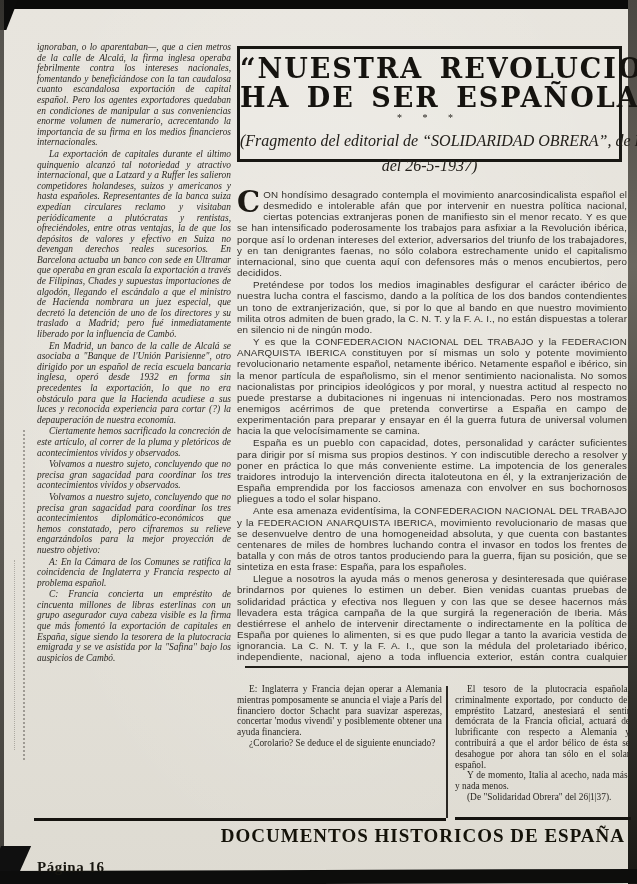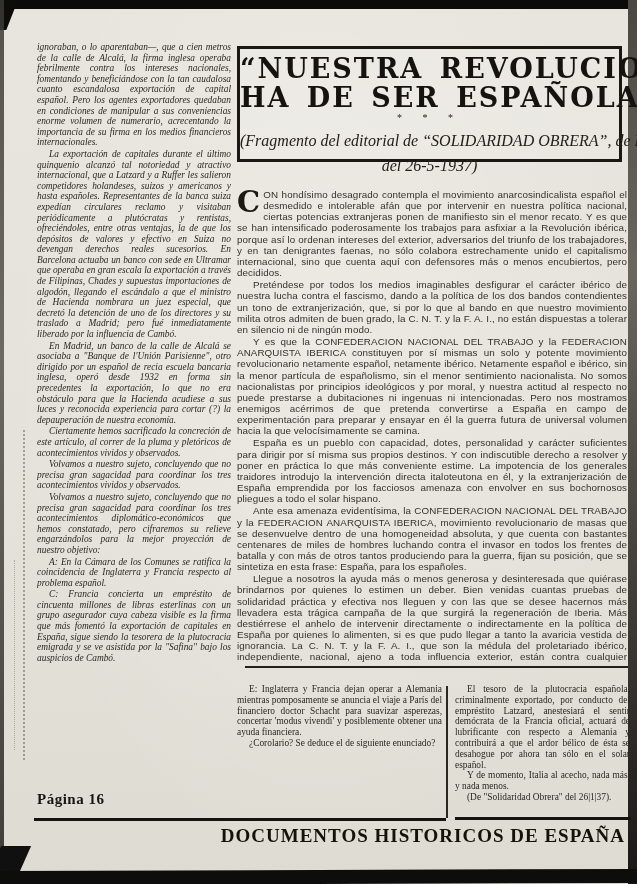--- a/index.html
+++ b/index.html
@@ -76,21 +76,21 @@
   .bcol p{margin:0;text-indent:12px;}
   .bcol-left{left:237px;width:205px;}
   .bcol-right{left:455px;width:175px;}
   .vdivider{position:absolute;left:446px;top:686px;width:2px;height:132px;background:#2a2723;}
   .source-note{margin-top:3px;}
 
   
   .footer-rule-l{position:absolute;left:34px;top:818px;width:412px;height:3px;background:#15130f;}
   .footer-rule-r{position:absolute;left:455px;top:817px;width:176px;height:3px;background:#15130f;}
   .page-number{
-    position:absolute;left:37px;top:791px;font-weight:bold;font-size:15px;
+    position:absolute;left:37px;top:859px;font-weight:bold;font-size:15px;
     letter-spacing:.5px;color:#17150f;
   }
   .pub-title{
     position:absolute;right:12px;top:825px;font-weight:bold;font-size:19px;
     letter-spacing:1px;color:#141209;white-space:nowrap;
   }
 </style>
 </head>
 <body>
 

